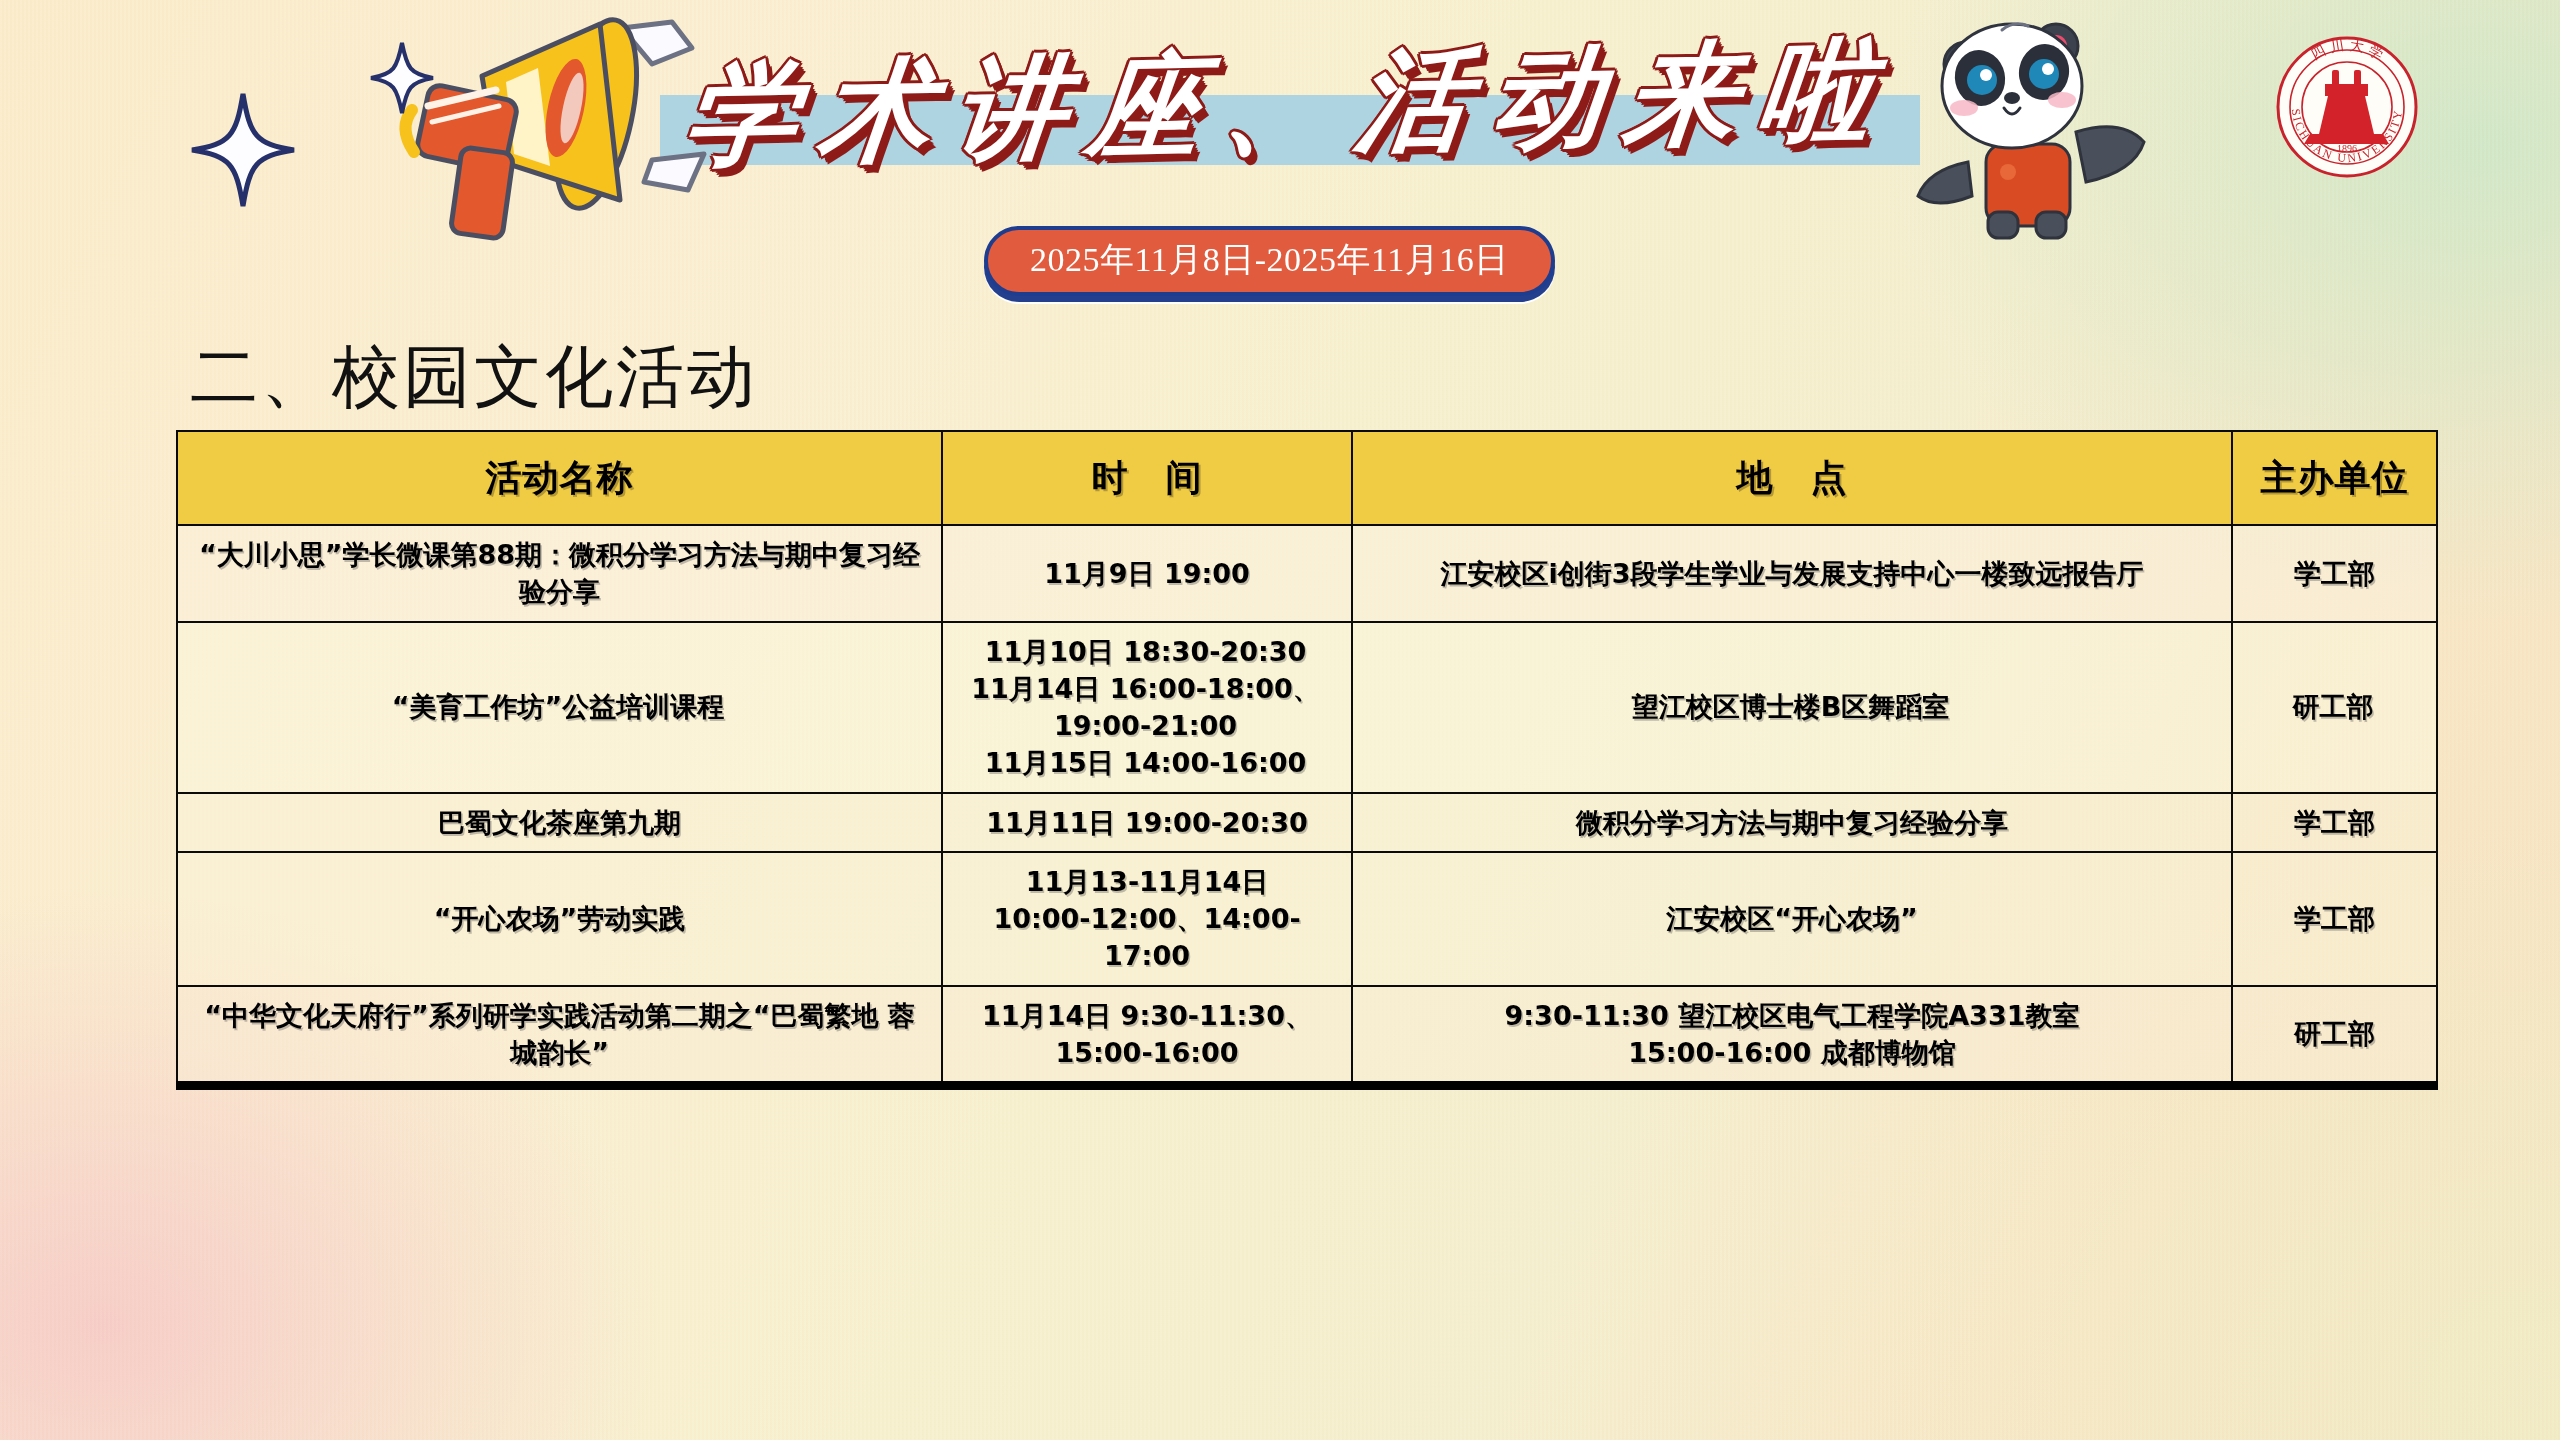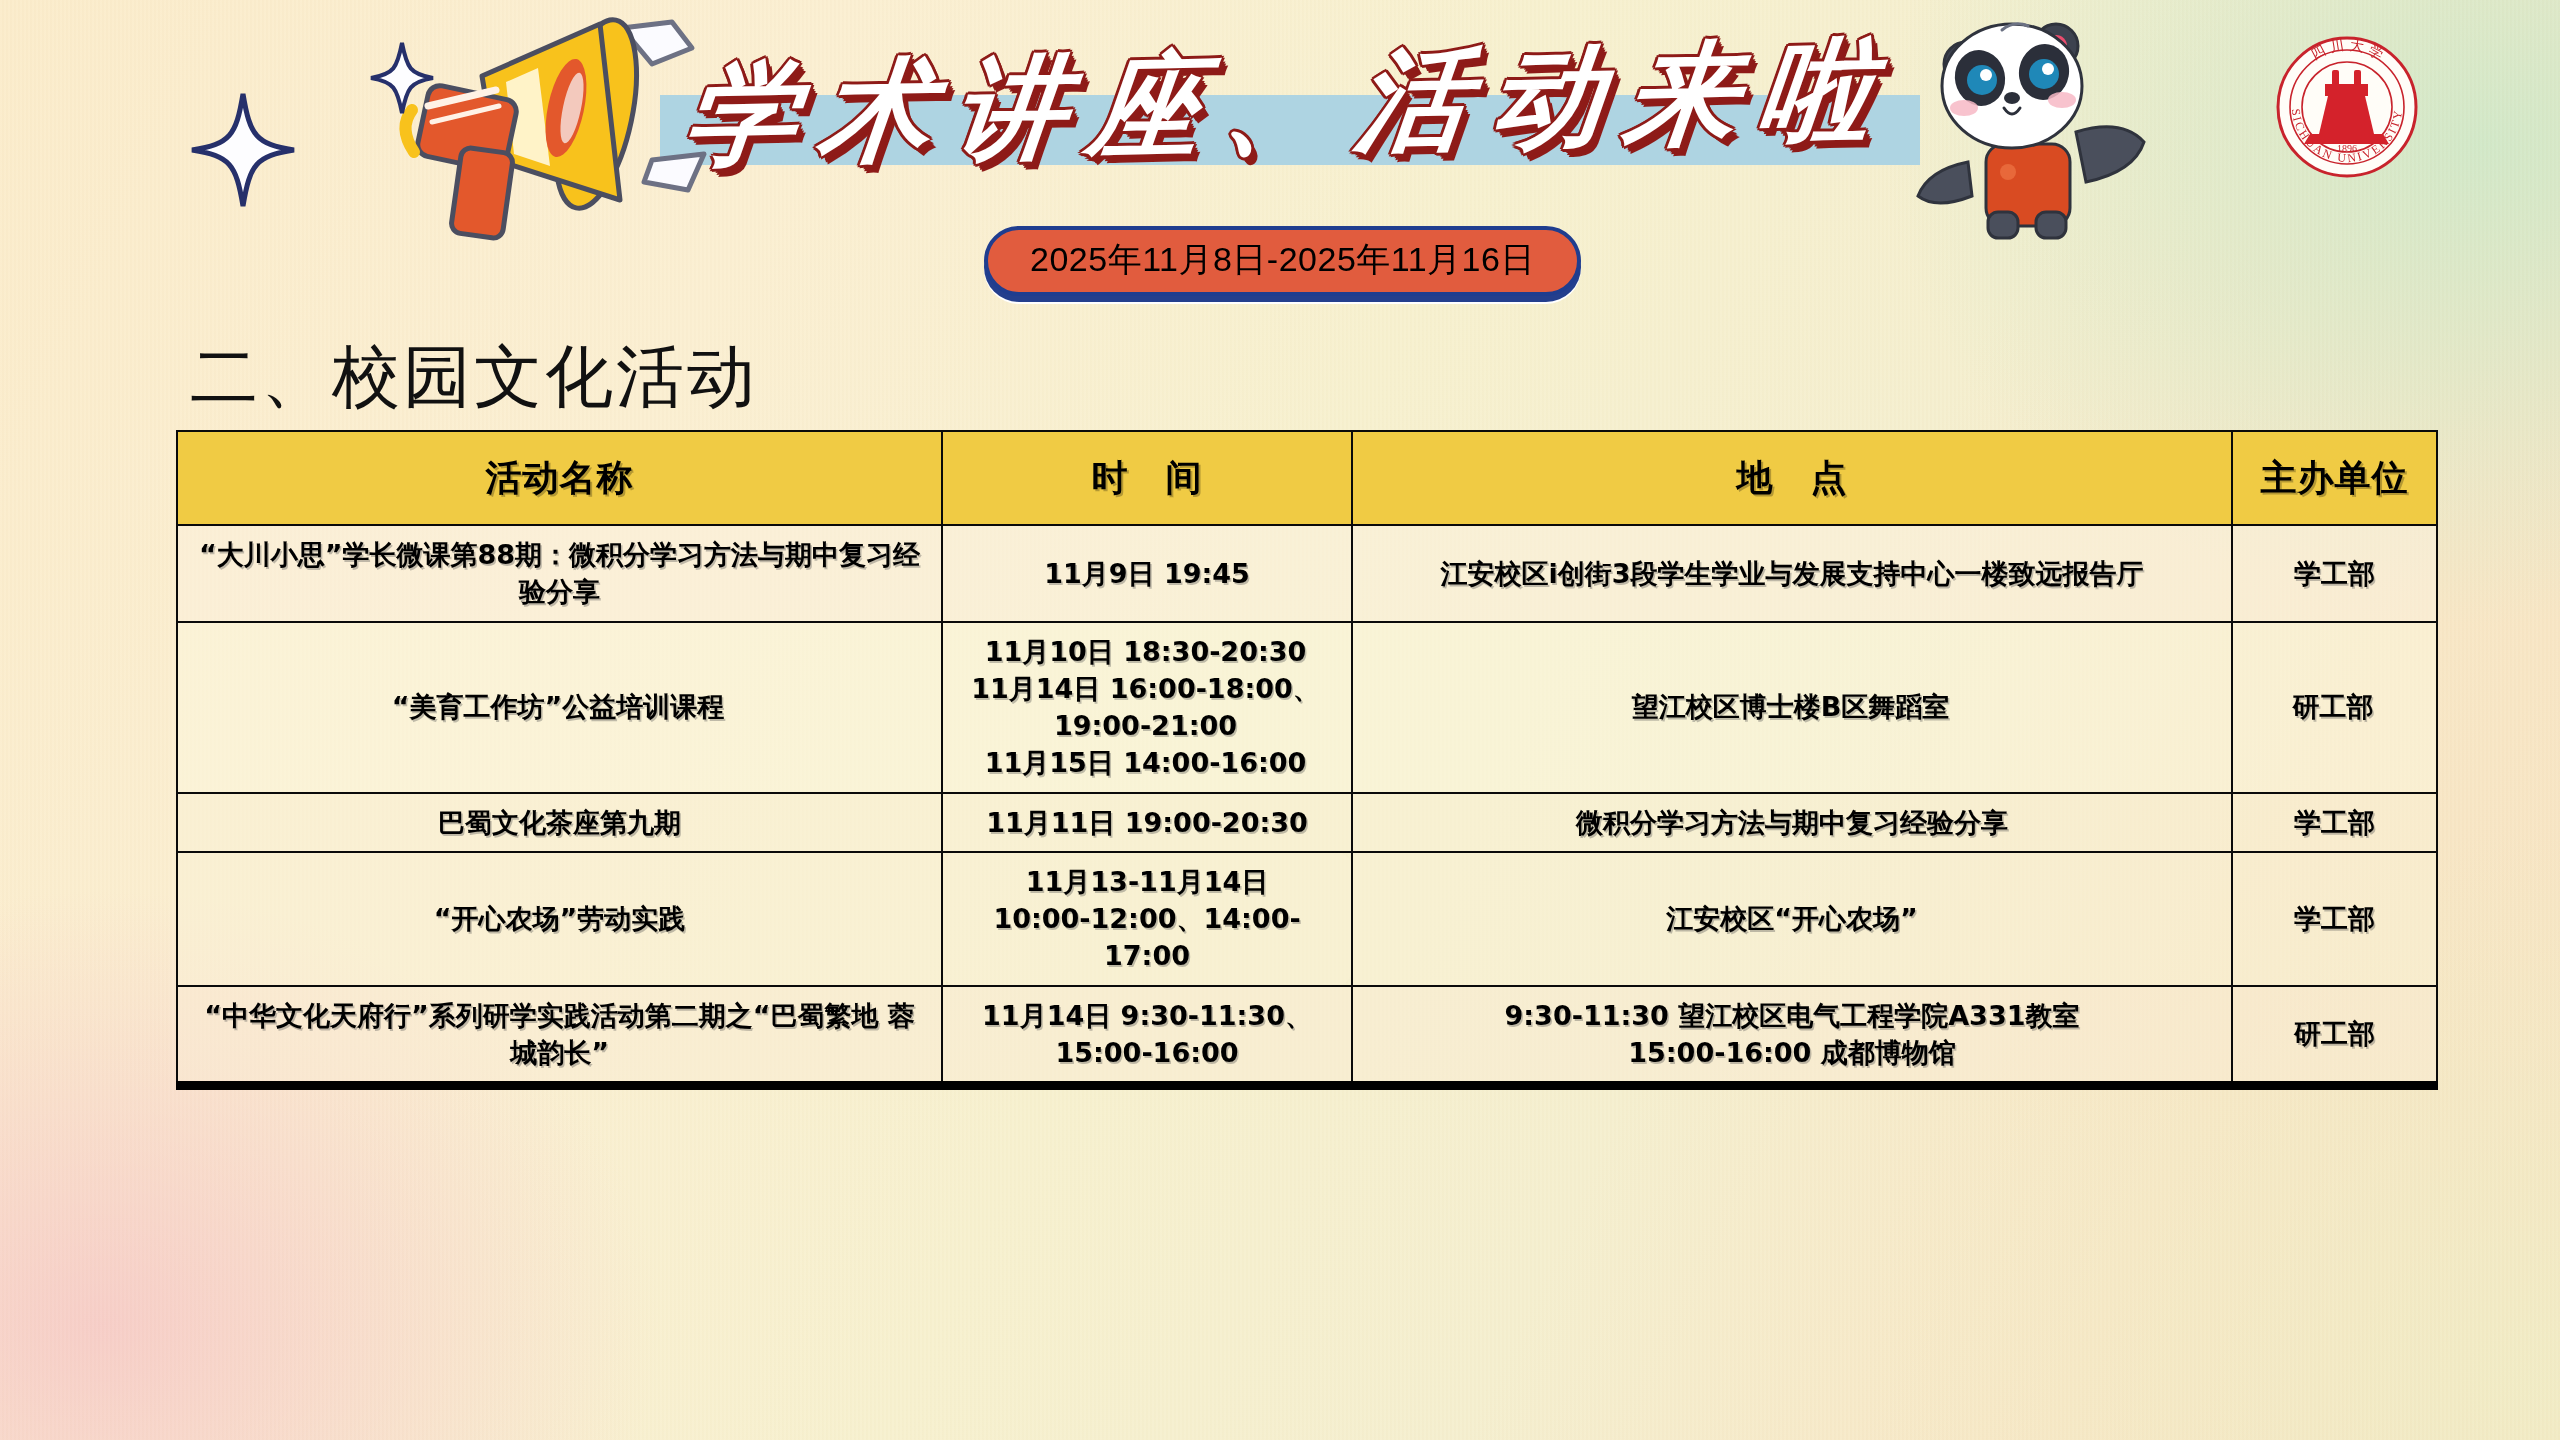--- a/index.html
+++ b/index.html
@@ -53,22 +53,22 @@
   
   #date-pill{
     position:absolute;left:984px;top:226px;z-index:8;
     padding:7px 42px 9px;
     background:#e15c3e;
     border:4px solid #1f3d8f;
     border-radius:40px;
     box-shadow:0 6px 0 0 #243f8d, 0 8px 0 0 #ffffff;
   }
   #date-pill span{
-    font-family:Liberation Sans, sans-serif;
-    font-size:34px;color:#000000;letter-spacing:.5px;white-space:nowrap;
+    font-family:Liberation Serif, serif;
+    font-size:34px;color:#ffffff;letter-spacing:.5px;white-space:nowrap;
   }
 
   
   #section-heading{
     position:absolute;left:190px;top:332px;z-index:8;
     font-size:68px;color:#111;letter-spacing:3px;
     font-family:"DejaVu Sans","Liberation Sans",sans-serif;
   }
 
   
@@ -214,21 +214,21 @@
       <th>活动名称</th>
       <th>时　间</th>
       <th>地　点</th>
       <th>主办单位</th>
     </tr>
   </thead>
   <tbody id="tbody">
       <tr>
         <td>“大川小思”学长微课第88期：微积分学习方法与期中复习经验分享</td>
         <td>
-          <span class="cellline">11月9日 19:45</span>
+          <span class="cellline">11月9日 19:00</span>
         </td>
         <td>
           <span class="cellline">江安校区i创街3段学生学业与发展支持中心一楼致远报告厅</span>
         </td>
         <td>学工部</td>
       </tr>
       <tr>
         <td>“美育工作坊”公益培训课程</td>
         <td class="time-multi">
           <span class="cellline">11月10日 18:30-20:30</span>

